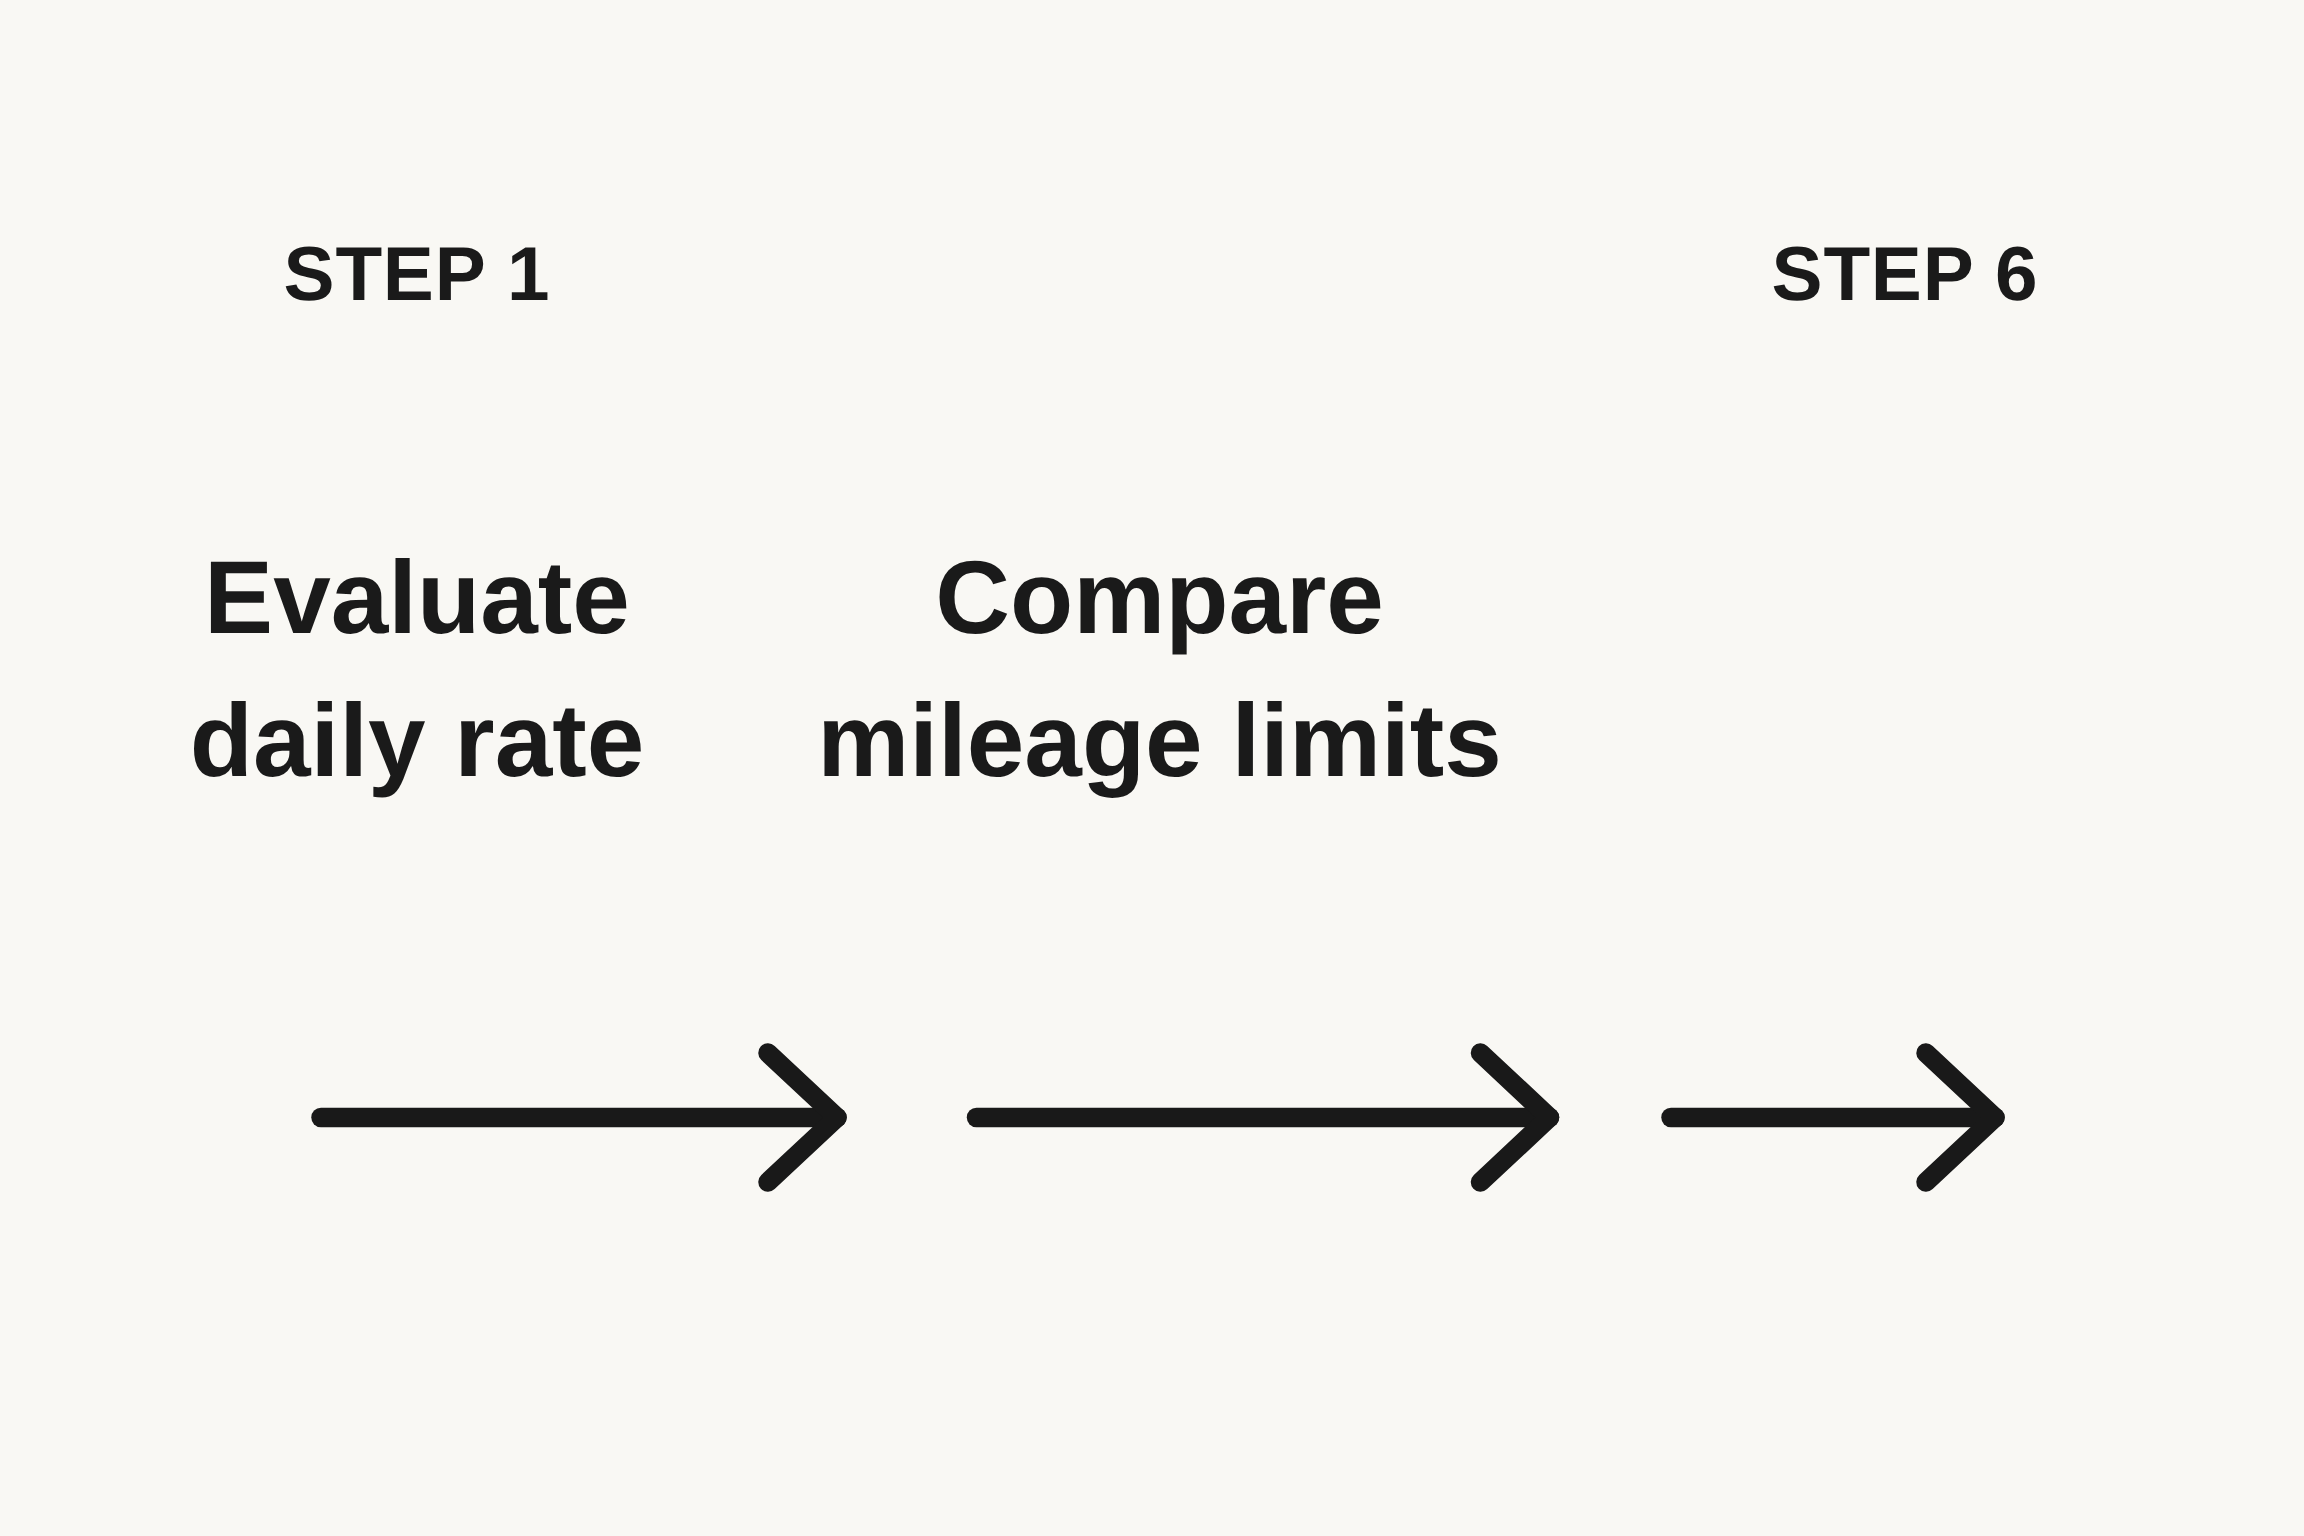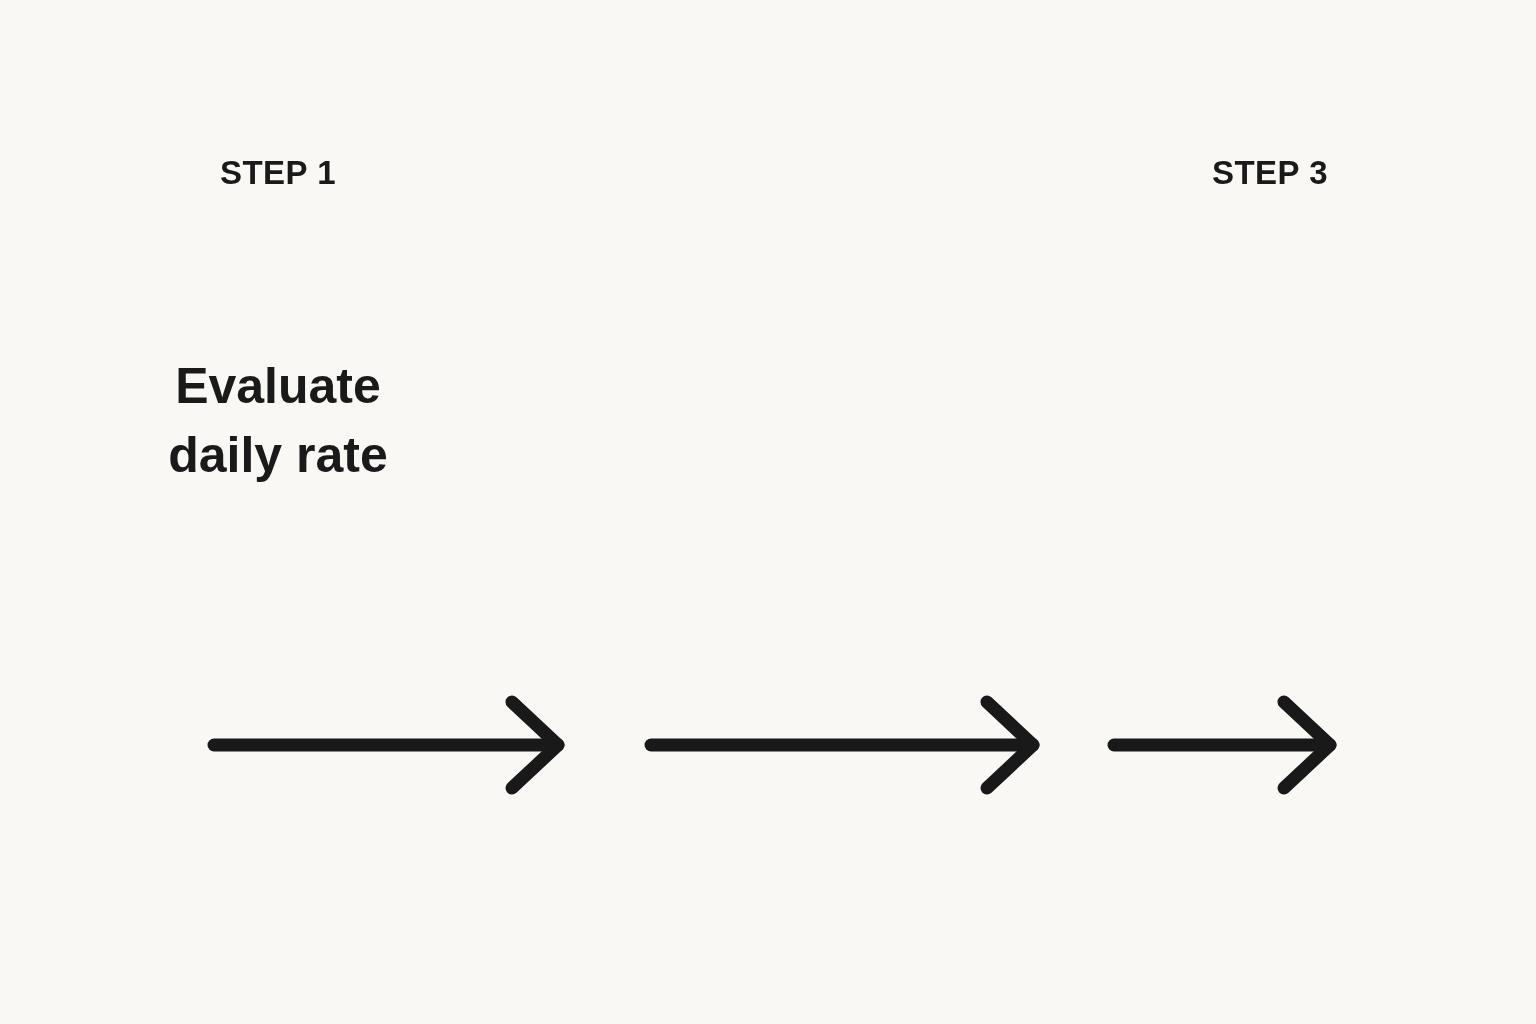--- a/index.html
+++ b/index.html
@@ -24,30 +24,30 @@
     top: 0; height: 100%;
     text-align: center;
   }
   .col-1 { left: 48px;   width: 460px; }
   .col-2 { left: 523px;  width: 500px; }
   .col-3 { left: 1040px; width: 460px; }
 
   .step-label {
     position: absolute;
     top: 155px; left: 0; right: 0;
-    font-size: 33px;
+    font-size: 51px;
     font-weight: 800;
     letter-spacing: 0.5px;
     line-height: 1.1;
     color: var(--ink);
   }
   .step-desc {
     position: absolute;
     top: 352px; left: 0; right: 0;
-    font-size: 50px;
+    font-size: 69px;
     font-weight: 600;
     line-height: 1.37;
     white-space: pre-line;
     color: var(--ink);
   }
   .arrow-wrap {
     position: absolute;
     top: 690px;
     height: 110px;
   }
@@ -61,24 +61,26 @@
 
 <div class="canvas">
 
   <div class="col col-1">
     <div class="step-label">STEP 1</div>
     <div class="step-desc">Evaluate
 daily rate</div>
   </div>
 
   <div class="col col-2">
+    <div class="step-desc">Compare
+mileage limits</div>
   </div>
 
   <div class="col col-3">
-    <div class="step-label">STEP 3</div>
+    <div class="step-label">STEP 6</div>
   </div>
 
   <div class="arrow-wrap a1">
     <svg width="362" height="110" viewBox="0 0 362 110" fill="none" xmlns="http://www.w3.org/2000/svg">
       <line x1="8" y1="55" x2="352" y2="55" stroke="var(--arrow, #191919)" stroke-width="13" stroke-linecap="round"></line>
       <polyline points="306,12 352,55 306,98" stroke="var(--arrow, #191919)" stroke-width="13" stroke-linecap="round" stroke-linejoin="round" fill="none"></polyline>
     </svg>
   </div>
 
   <div class="arrow-wrap a2">

